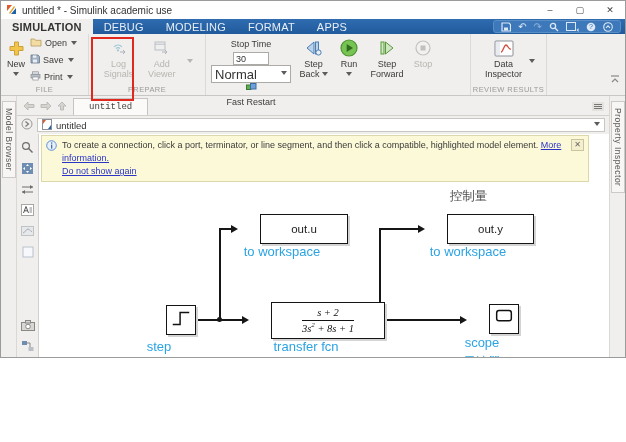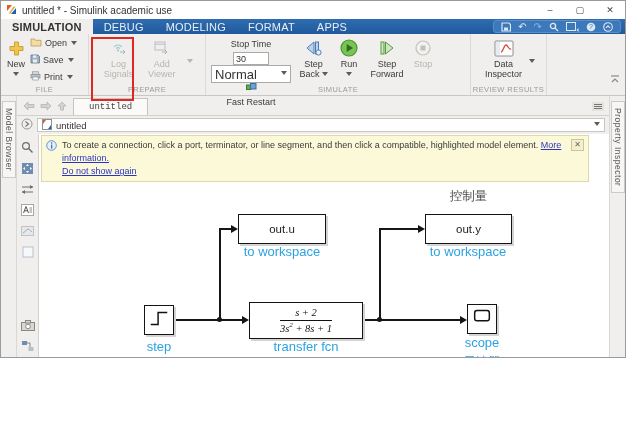--- a/index.html
+++ b/index.html
@@ -62,21 +62,21 @@
   .palette .spacer { flex:1; }
   .pico { display:flex; align-items:center; justify-content:center; width:16px; height:14px; }
 
   
   .canvas { flex:1; background:#fff; position:relative; overflow:hidden; }
   .note { margin:1px 20px 0 2px; background:#fcf9d8; border:1px solid #dcd8ab; display:flex; padding:3px 4px; gap:5px; font-size:9px; color:#3a3a3a; line-height:1.45; }
   .note .ntext { flex:1; }
   .note a { color:#2a35c8; text-decoration:underline; cursor:pointer; }
   .note .nclose { color:#666; font-size:8px; border:1px solid #c9c5a0; width:13px; height:12px; display:flex; align-items:center; justify-content:center; background:#f4f0cd; }
 
-  .blk { position:absolute; background:#fff; border:1.5px solid #141414; box-shadow:2px 2px 0 #d4d4d4; display:flex; align-items:center; justify-content:center; }
+  .blk { position:absolute; background:#fff; border:1.5px solid #141414; box-shadow:2px 2px 0 #d4d4d4; display:flex; align-items:center; justify-content:center;margin-left:22px; }
   .blk-label { font-size:11.5px; color:#1c1c1c; }
   .frac { text-align:center; font-family:"Liberation Serif",serif; font-style:italic; font-size:10.5px; color:#111; line-height:1.25; }
   .frac .num { border-bottom:1px solid #111; padding:0 5px 1px 5px; }
   .frac sup { font-size:7px; }
   .anno { position:absolute; text-align:center; }
   .anno.blue { color:#2ba3e3; font-size:13px; }
   .anno.blue.cn { font-size:12.5px; }
   .anno.gray { color:#4a4a4a; font-size:12.5px; }
   .wire { position:absolute; background:#161616; }
   .wire.h { height:1.5px; }
@@ -277,21 +277,20 @@
       </div>
       <div class="bigbtn disabled" style="width:30px">
         <span class="bicon">
             <svg width="16" height="16" viewBox="0 0 16 16">
               <circle cx="8" cy="8" r="7" fill="#f2f1ef" stroke="#c2c0bd" stroke-width="1.2"></circle>
               <rect x="5.5" y="5.5" width="5" height="5" fill="#c2c0bd"></rect>
             </svg>
           </span>
         <span>Stop</span>
       </div>
-      <span class="seclabel">SIMULATE</span>
     </div>
 
     <div class="group" style="width:76px; justify-content:center">
       <div class="bigbtn">
         <span class="bicon">
             <svg width="20" height="17" viewBox="0 0 20 17">
               <rect x="1" y="1" width="18" height="15" rx="1" fill="#fff" stroke="#8b9099"></rect>
               <rect x="2" y="2" width="4" height="13" fill="#e8ebef"></rect>
               <path d="M7 12 C9 12 10 5 12 5 C14 5 14.5 10 17 9" fill="none" stroke="#d24a3a" stroke-width="1.3"></path>
             </svg>

